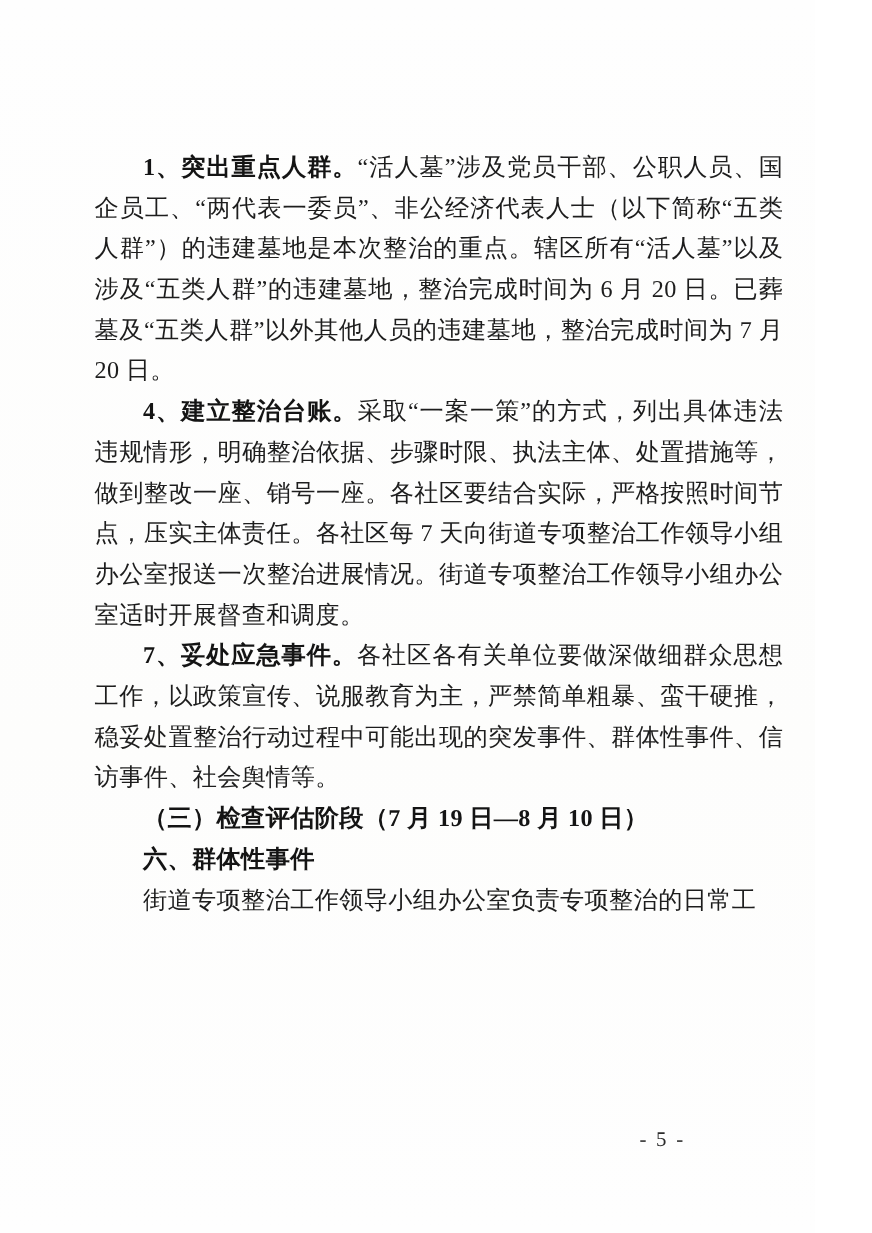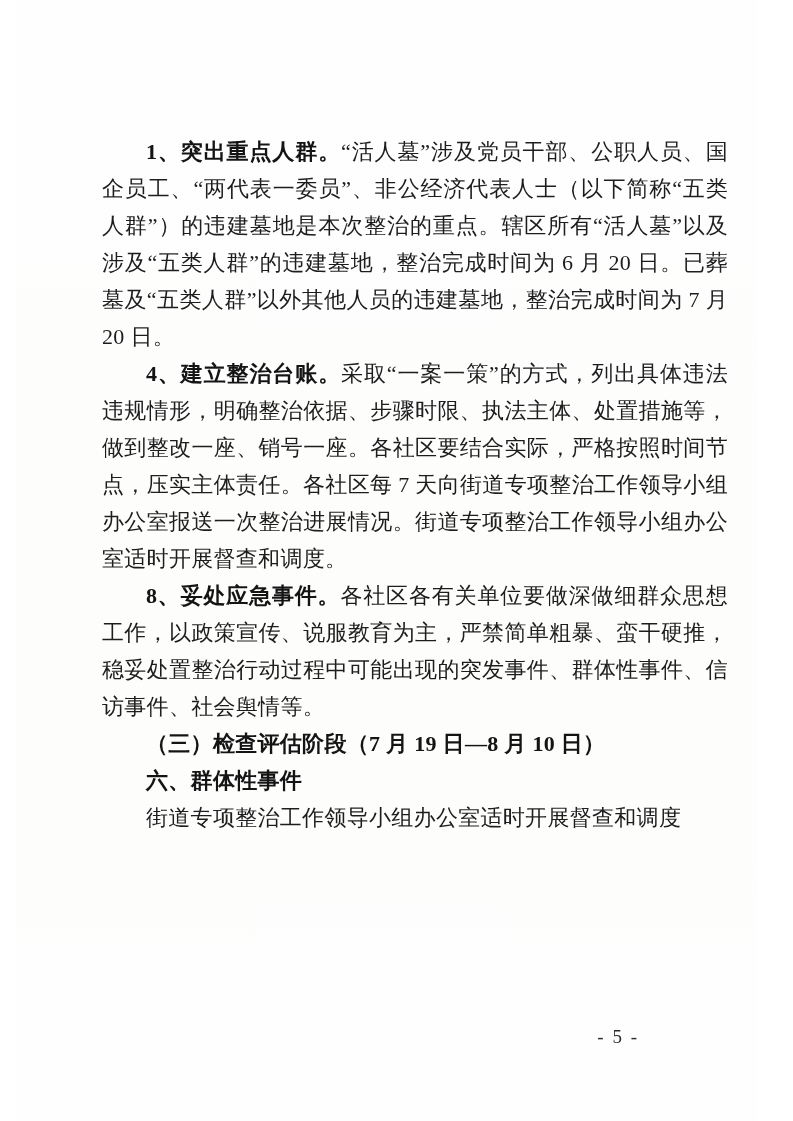--- a/index.html
+++ b/index.html
@@ -9,21 +9,21 @@
   body {
     width: 793px;
     height: 1121px;
     position: relative;
     background: #ffffff;
     font-family: "Liberation Serif", "DejaVu Serif", serif;
     overflow: hidden;
   }
   .sheet {
     position: absolute;
-    left: 16px;
+    left: 0;
     top: 0;
     width: 741px;
     height: 1121px;
     background: linear-gradient(180deg, #fefefe 0%, #fdfdfc 60%, #fefefe 100%);
   }
   .content {
     position: absolute;
     left: 86px;
     top: 133px;
     width: 626px;
@@ -52,19 +52,19 @@
     font-family: "Liberation Serif", "DejaVu Serif", serif;
   }
 </style>
 </head>
 <body>
 
 <div class="sheet">
   <div class="content">
     <p class="para"><b class="lead">1、突出重点人群。</b><span>“活人墓”涉及党员干部、公职人员、国企员工、“两代表一委员”、非公经济代表人士（以下简称“五类人群”）的违建墓地是本次整治的重点。辖区所有“活人墓”以及涉及“五类人群”的违建墓地，整治完成时间为 6 月 20 日。已葬墓及“五类人群”以外其他人员的违建墓地，整治完成时间为 7 月 20 日。</span></p>
     <p class="para"><b class="lead">4、建立整治台账。</b><span>采取“一案一策”的方式，列出具体违法违规情形，明确整治依据、步骤时限、执法主体、处置措施等，做到整改一座、销号一座。各社区要结合实际，严格按照时间节点，压实主体责任。各社区每 7 天向街道专项整治工作领导小组办公室报送一次整治进展情况。街道专项整治工作领导小组办公室适时开展督查和调度。</span></p>
-    <p class="para"><b class="lead">8、妥处应急事件。</b><span>各社区各有关单位要做深做细群众思想工作，以政策宣传、说服教育为主，严禁简单粗暴、蛮干硬推，稳妥处置整治行动过程中可能出现的突发事件、群体性事件、信访事件、社会舆情等。</span></p>
+    <p class="para"><b class="lead">7、妥处应急事件。</b><span>各社区各有关单位要做深做细群众思想工作，以政策宣传、说服教育为主，严禁简单粗暴、蛮干硬推，稳妥处置整治行动过程中可能出现的突发事件、群体性事件、信访事件、社会舆情等。</span></p>
     <p class="para"><b class="lead">（三）检查评估阶段（7 月 19 日—8 月 10 日）</b><span></span></p>
     <p class="para"><b class="lead">六、群体性事件</b><span></span></p>
-    <p class="para"><b class="lead"></b><span>街道专项整治工作领导小组办公室适时开展督查和调度</span></p>
+    <p class="para"><b class="lead"></b><span>街道专项整治工作领导小组办公室负责专项整治的日常工</span></p>
   </div>
   <div class="page-number">- 5 -</div>
 </div>
 
 </body></html>

